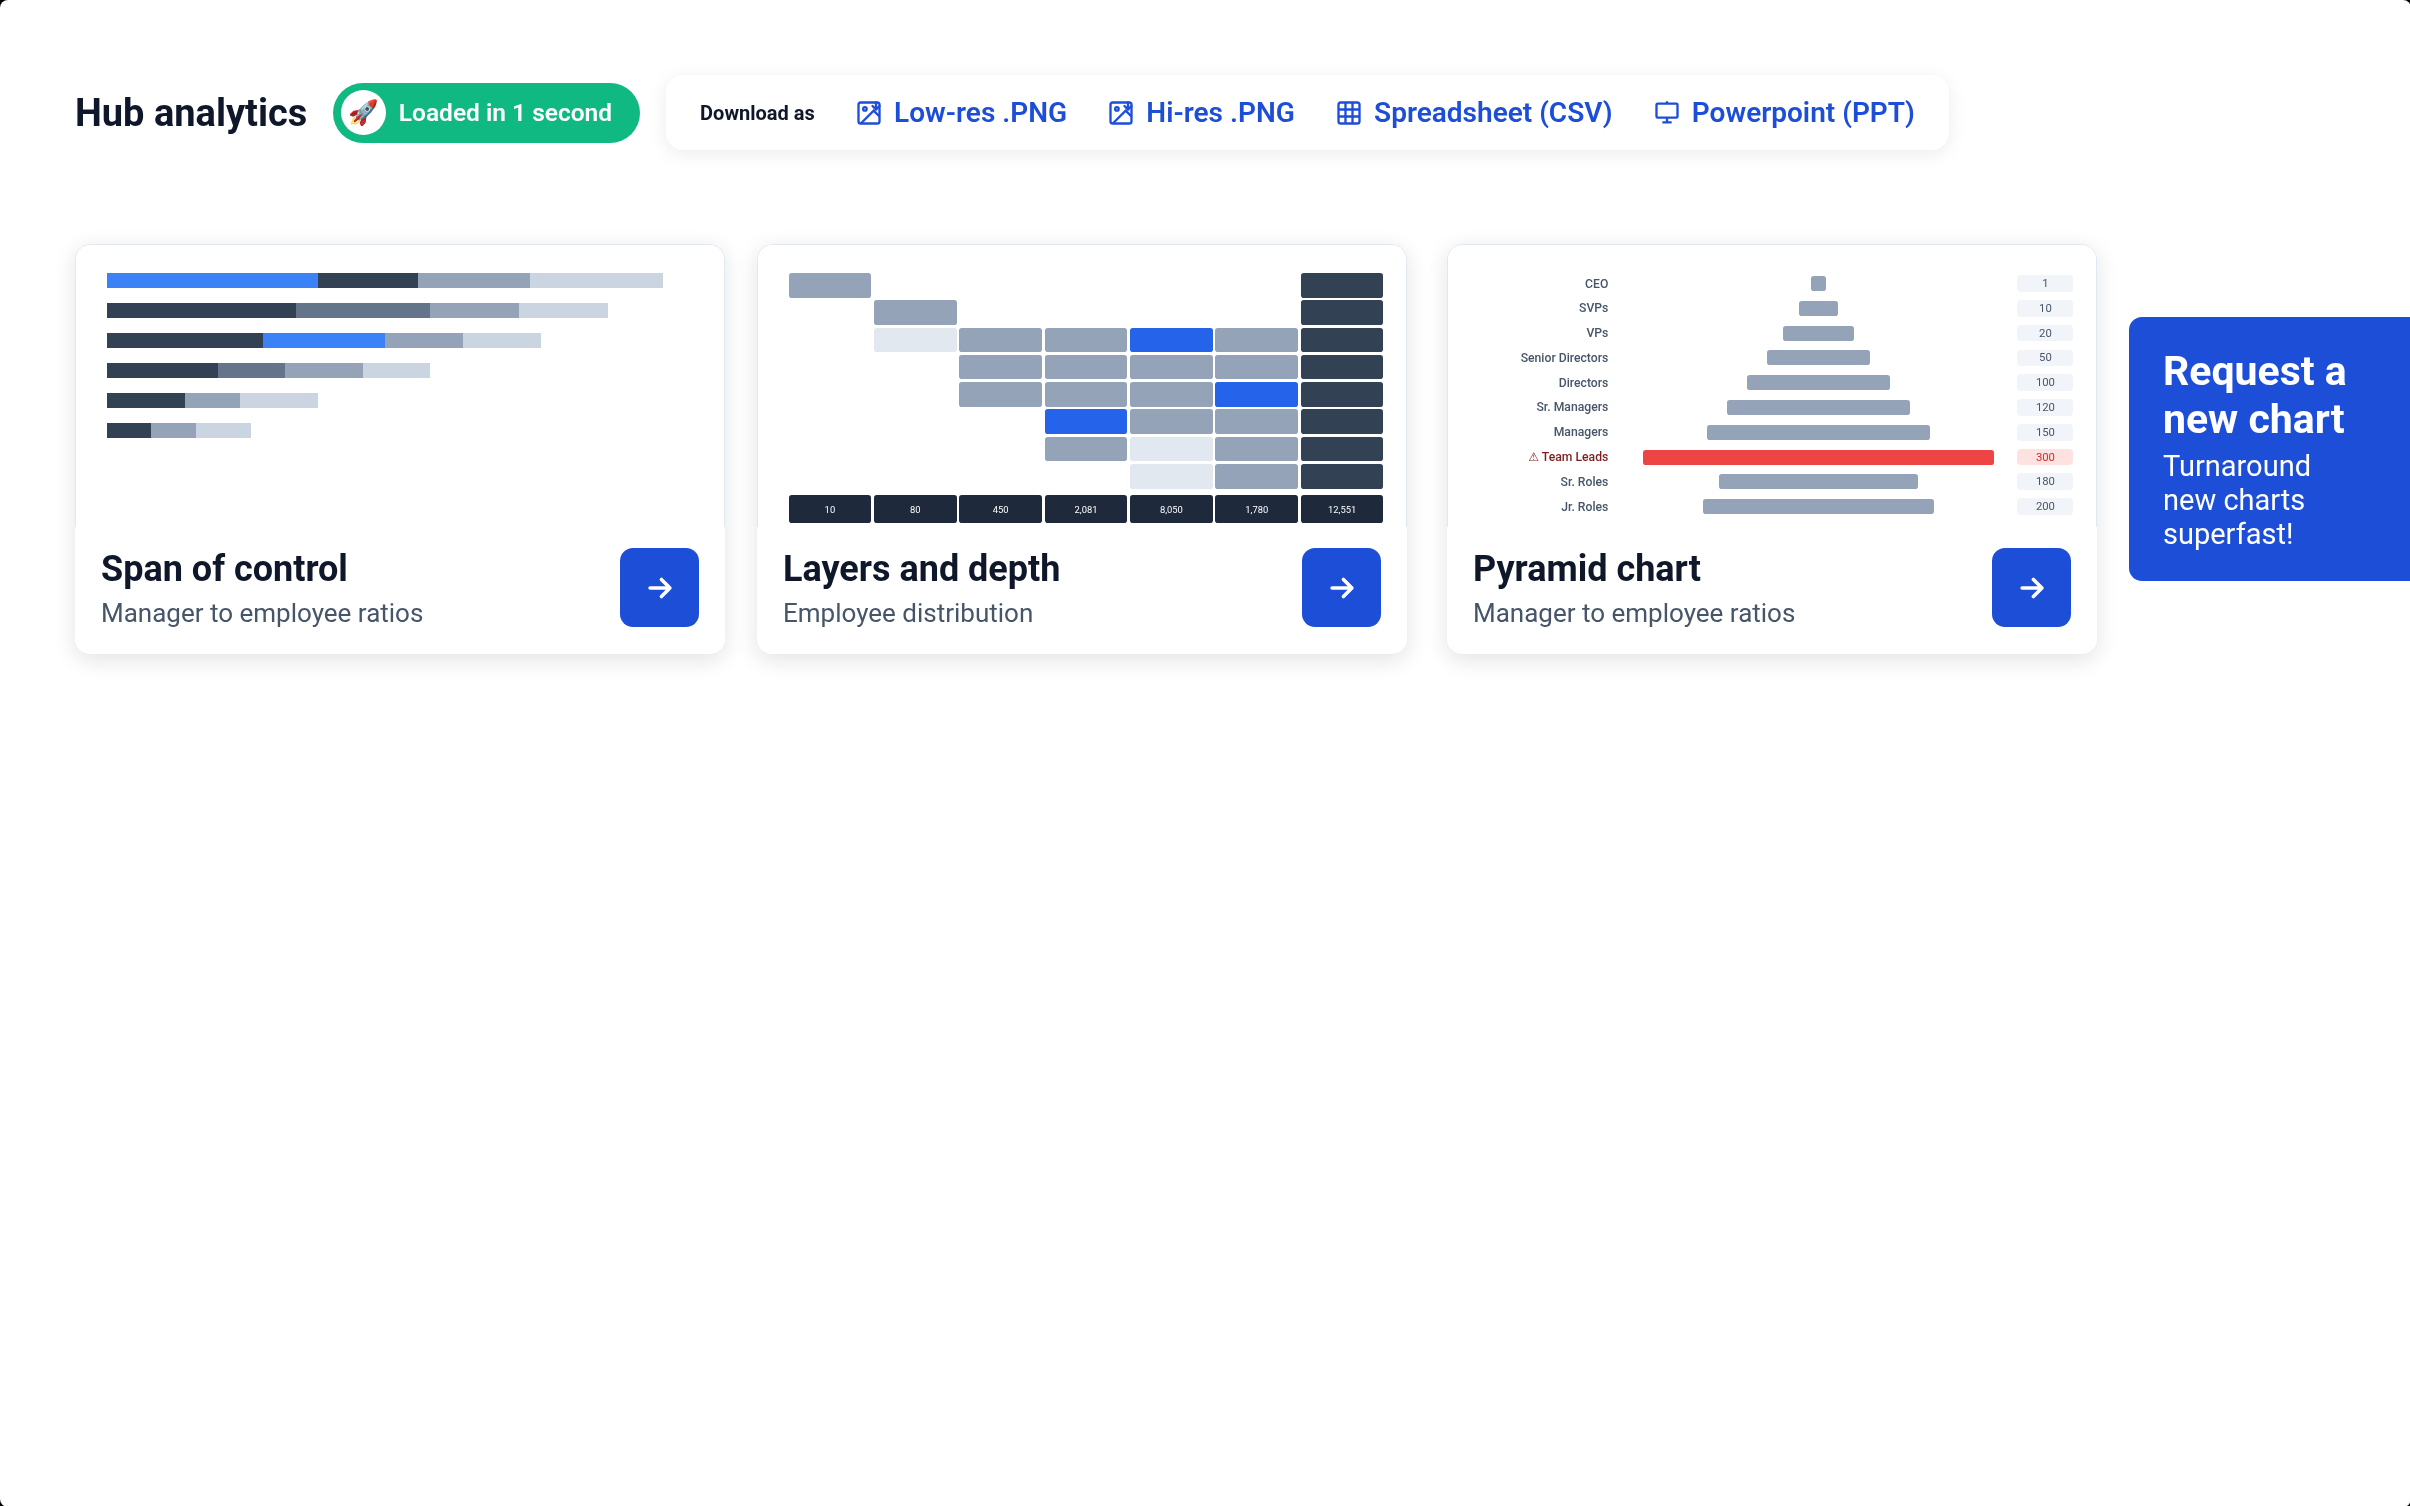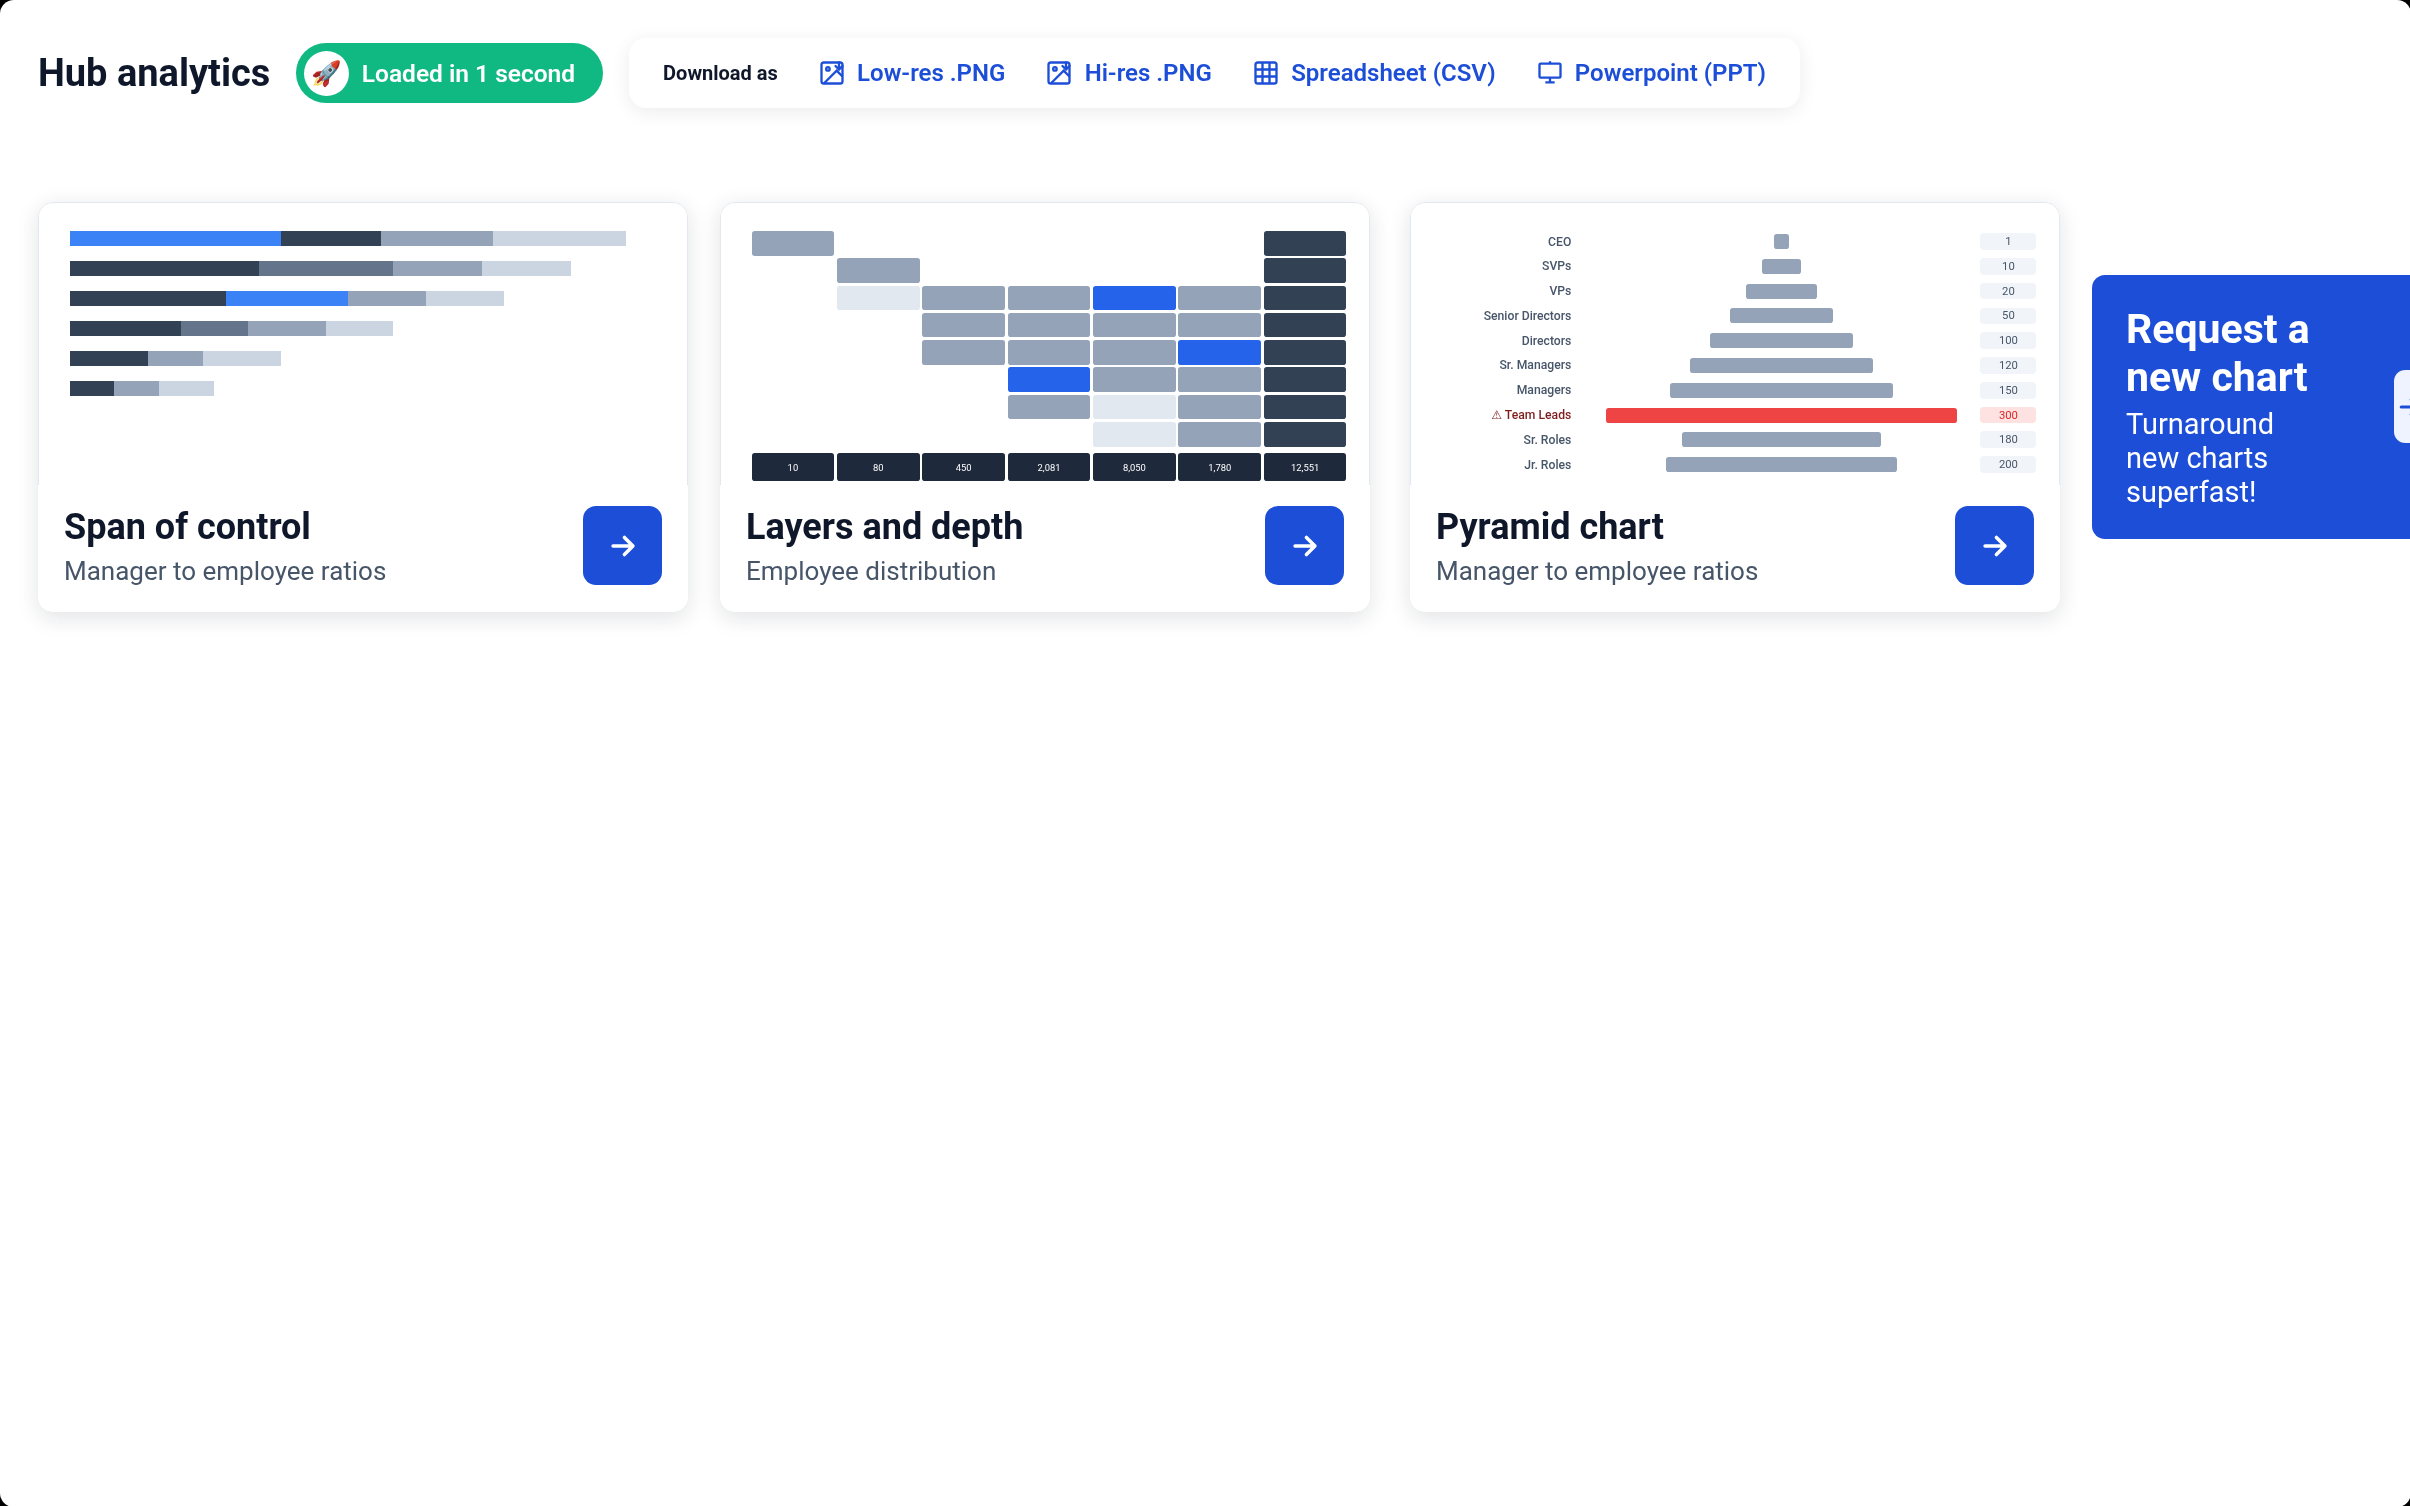--- a/index.html
+++ b/index.html
@@ -1,24 +1,24 @@
 <!DOCTYPE html>
 <html style="font-size:15px"><head>
 <meta charset="utf-8">
 <style>
 * { margin: 0; padding: 0; box-sizing: border-box; }
 body { font-family: -apple-system, BlinkMacSystemFont, 'Segoe UI', Roboto, sans-serif; background: #000; width: 2411px; height: 1507px; overflow: hidden; }
-.frame { background: #fff; border-radius: 14px; width: 2411px; height: 1507px; padding: 38px; position: relative; }
+.frame { background: #fff; border-radius: 8px; width: 2411px; height: 1507px; padding: 75px; position: relative; }
 .header { display: flex; align-items: center; gap: 26px; margin-bottom: 94px; }
 .page-title { font-size: 38px; font-weight: 700; color: #0f172a; }
 .loaded-pill { display: flex; align-items: center; background: #10b981; color: #fff; border-radius: 941px; padding: 7.5px 28px 7.5px 7.5px; gap: 13px; font-size: 24.5px; font-weight: 600; }
 .rocket-circle { width: 45px; height: 45px; border-radius: 50%; background: #fff; display: flex; align-items: center; justify-content: center; font-size: 24.5px; }
 .download-bar { display: flex; align-items: center; gap: 40px; background: #fff; border-radius: 17px; box-shadow: 0 3.8px 19px rgba(0,0,0,0.08); padding: 21px 34px; }
 .download-label { font-size: 20px; font-weight: 700; color: #0f172a; }
-.download-btn { display: flex; align-items: center; gap: 11.3px; color: #1d4ed8; font-size: 24px; font-weight: 600; cursor: pointer; }
+.download-btn { display: flex; align-items: center; gap: 11.3px; color: #1d4ed8; font-size: 28px; font-weight: 600; cursor: pointer; }
 .download-btn svg { width: 28px; height: 28px; stroke: #1d4ed8; stroke-width: 2; fill: none; }
 .cards-wrap { display: flex; align-items: center; gap: 32px; }
 .cards-row { display: flex; gap: 40px; justify-content: center; }
 .card { background: #fff; border-radius: 15px; box-shadow: 0 5.6px 22.6px rgba(15,23,42,0.12); width: 650px; overflow: hidden; }
 .card-top { border: 0.9px solid #e2e8f0; border-radius: 15px 15px 0 0; border-bottom: none; }
 .card-preview { height: 282px; padding: 28px 22.6px 9.4px; margin-left: 8px; }
 .card-body { display: flex; align-items: center; justify-content: space-between; padding: 21px 26px 26px; }
 .card-title { font-size: 36px; font-weight: 700; color: #0f172a; margin-bottom: 7.5px; }
 .card-sub { font-size: 26px; color: #475569; }
 .go-btn { width: 79px; height: 79px; border-radius: 13px; background: #1d4ed8; display: flex; align-items: center; justify-content: center; cursor: pointer; flex-shrink: 0; }

